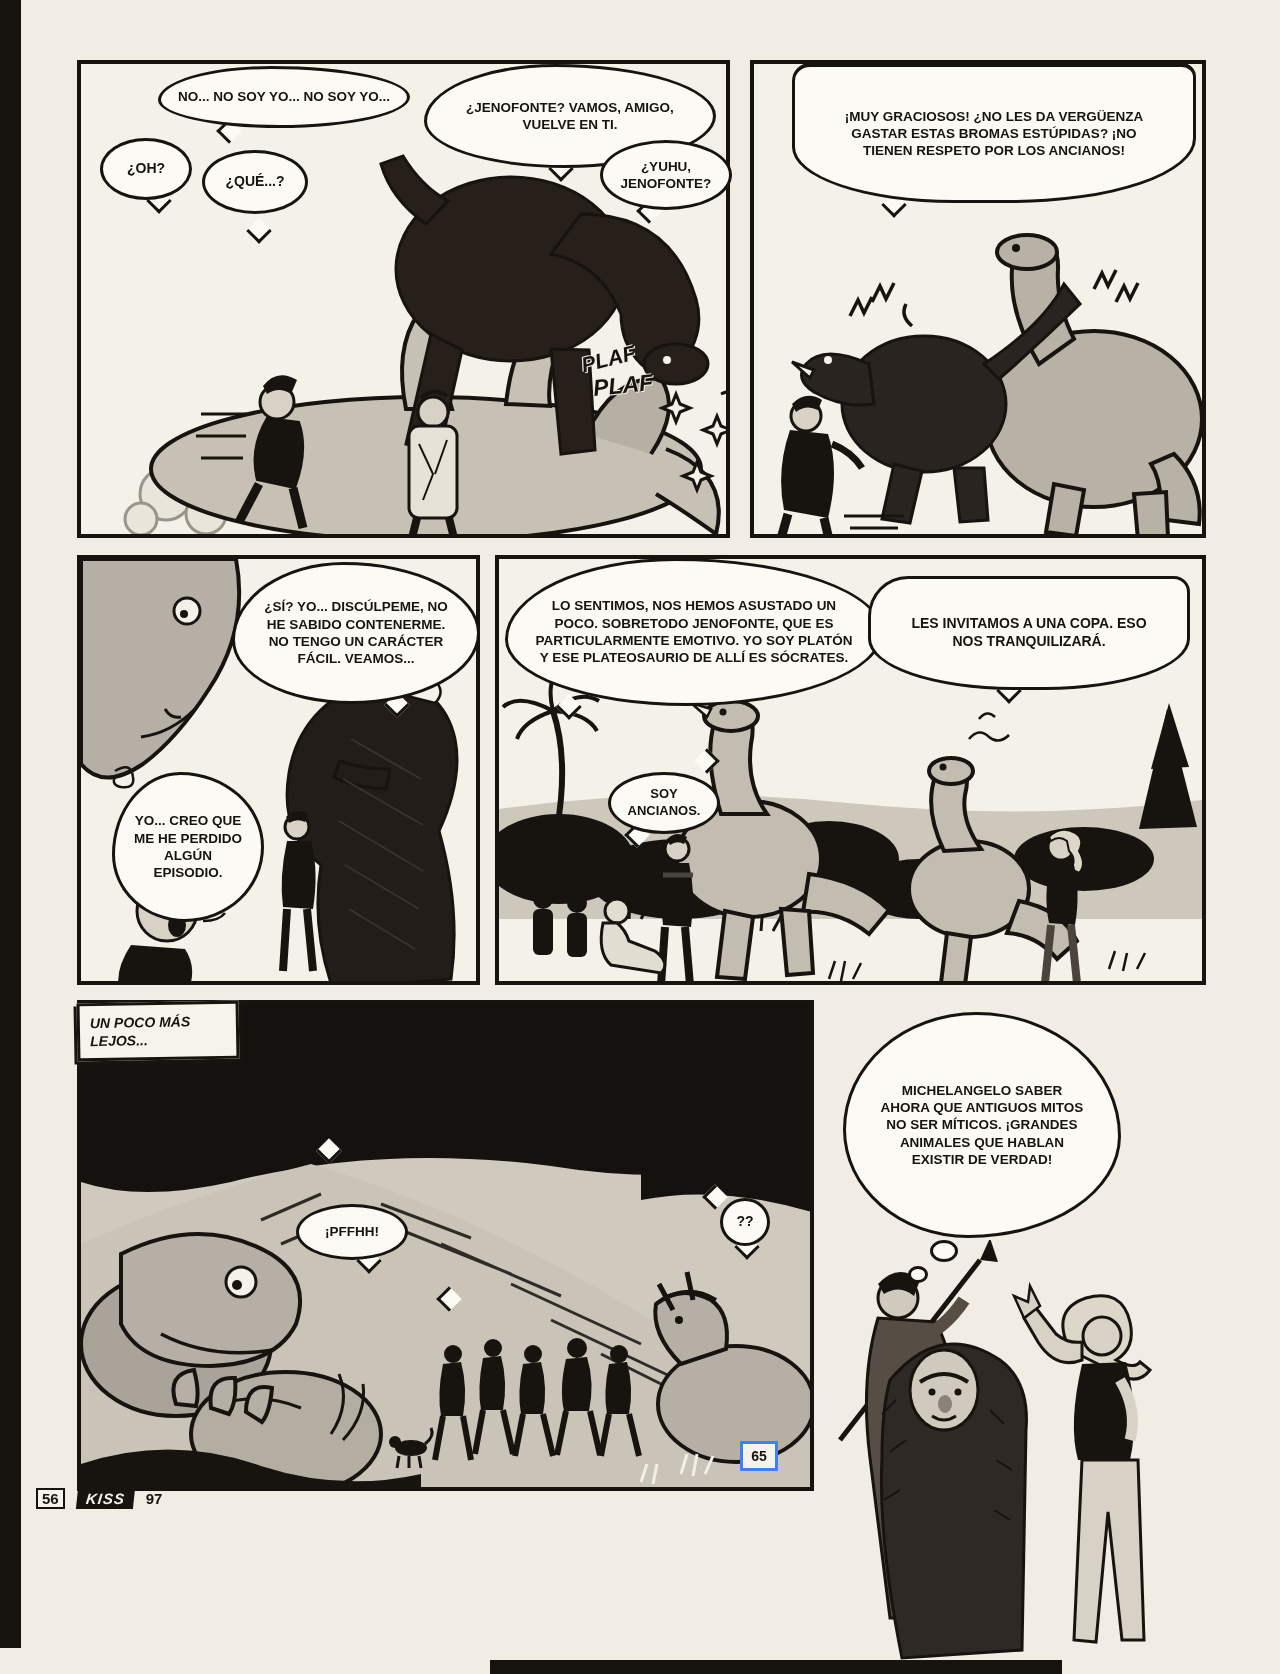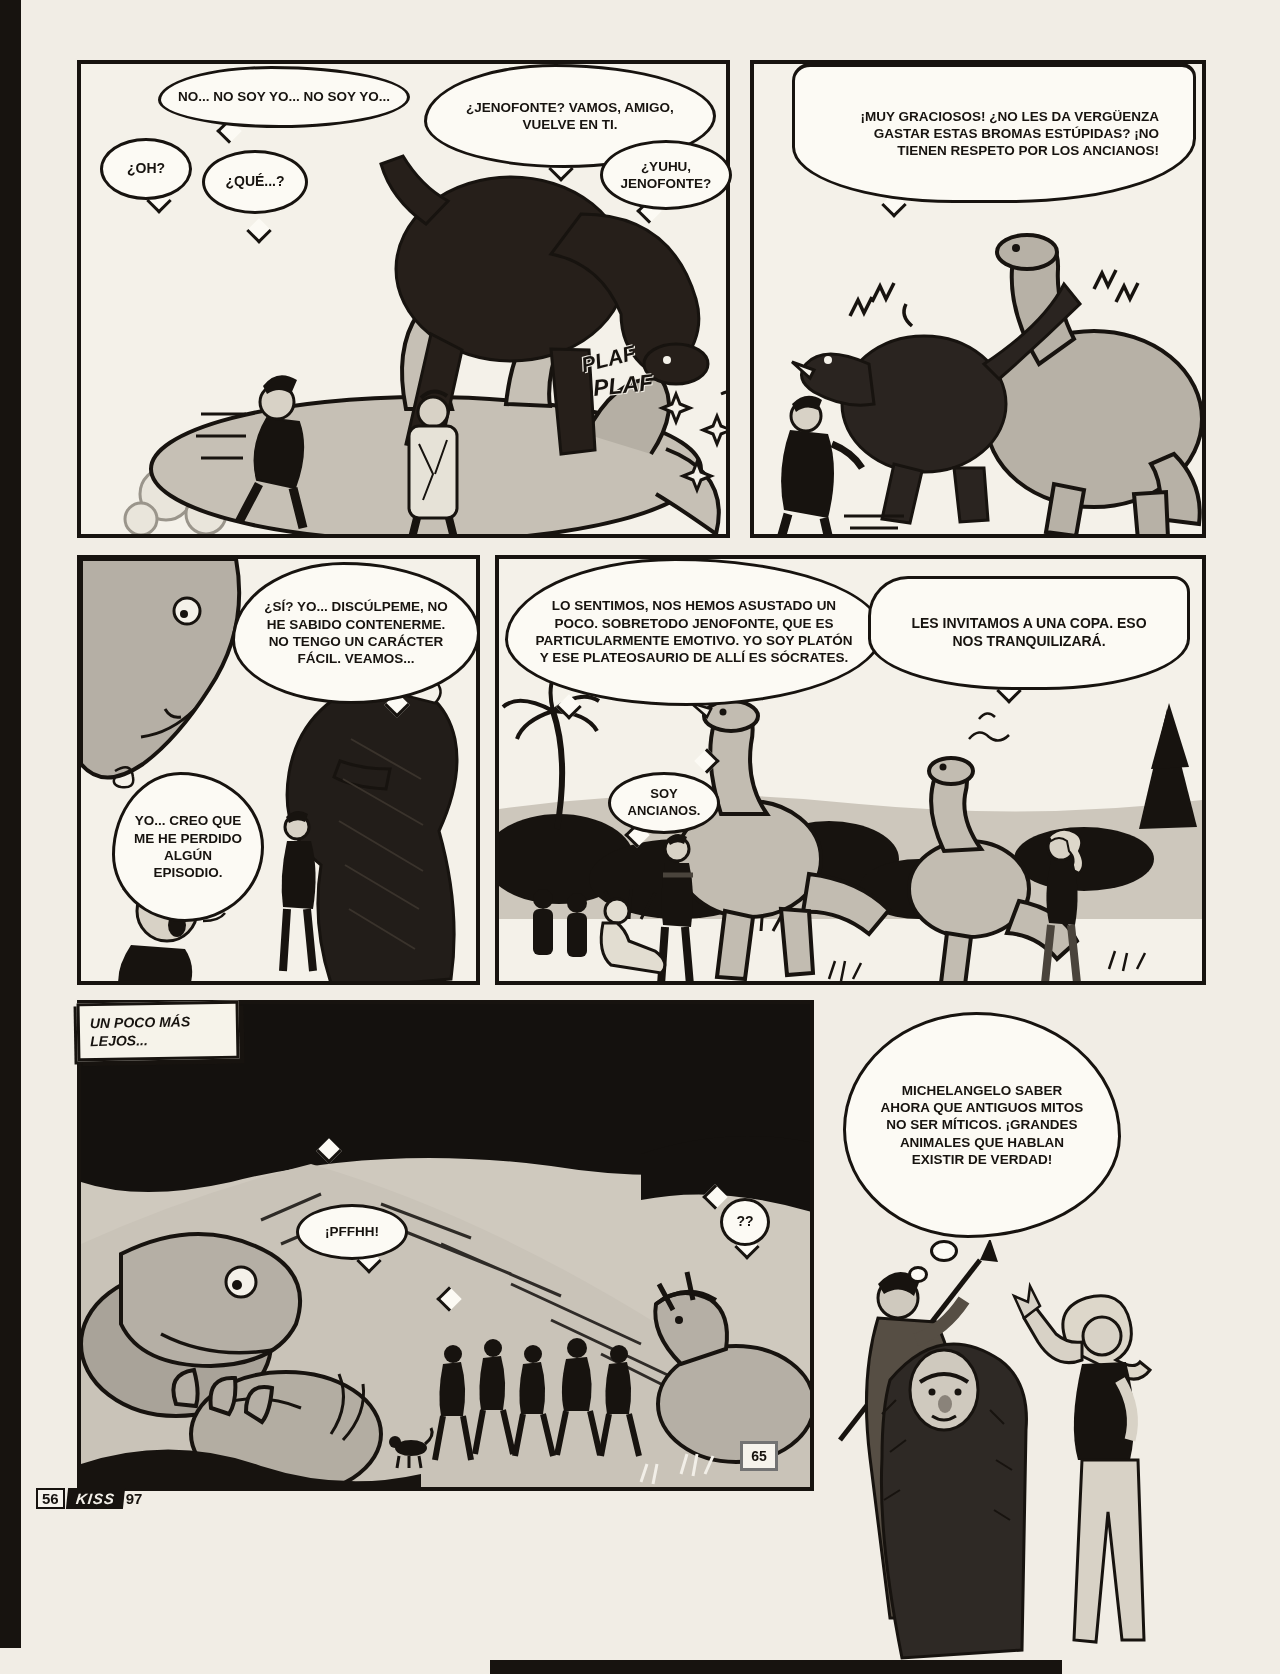--- a/index.html
+++ b/index.html
@@ -13,23 +13,23 @@
   .ellipse{border-radius:50%;}
   .organic{border-radius:45% 55% 52% 48% / 55% 50% 50% 45%;}
   .tail{position:absolute;width:15px;height:15px;background:#fcfaf4;transform:rotate(45deg);z-index:4;}
   .tail.b{border-right:3px solid #17130f;border-bottom:3px solid #17130f;}
   .tail.l{border-left:3px solid #17130f;border-bottom:3px solid #17130f;}
   .tail.r{border-right:3px solid #17130f;border-top:3px solid #17130f;}
   .caption{position:absolute;background:#f6f3ea;border:3px solid #17130f;box-shadow:5px 5px 0 #17130f,-3px 3px 0 #17130f;
            font-weight:bold;font-style:italic;font-size:14px;line-height:1.3;padding:8px 10px;z-index:6;transform:rotate(-1deg);}
   .sfx{position:absolute;font-weight:bold;font-style:italic;color:#17130f;z-index:6;
        text-shadow:1px 1px 0 #f1ede5,-1px -1px 0 #f1ede5;}
-  .pageno{position:absolute;left:740px;top:1441px;width:38px;height:30px;background:#f6f3ec;border:3px solid #737373;
+  .pageno{position:absolute;left:740px;top:1441px;width:38px;height:30px;background:#f6f3ec;border:3px solid #3b82f6;
           box-sizing:border-box;display:flex;align-items:center;justify-content:center;font-weight:bold;font-size:14px;z-index:8;}
-  .footer{position:absolute;left:36px;top:1488px;display:flex;align-items:center;gap:2px;z-index:8;font-size:15px;font-weight:bold;}
+  .footer{position:absolute;left:36px;top:1488px;display:flex;align-items:center;gap:12px;z-index:8;font-size:15px;font-weight:bold;}
   .f-num1{border:2px solid #17130f;padding:0 4px;background:#f6f3ec;}
   .f-logo{background:#17130f;color:#f2efe8;padding:2px 9px;font-style:italic;letter-spacing:1px;transform:skewX(-6deg);}
   .bar-left{position:absolute;left:0;top:0;width:21px;height:1648px;background:#17130f;}
   .bar-bottom{position:absolute;left:490px;top:1660px;width:572px;height:14px;background:#17130f;}
   .margin-art{position:absolute;z-index:2;}
   .trail{position:absolute;background:#fcfaf4;border:3px solid #17130f;border-radius:50%;z-index:5;}
 </style>
 </head>
 <body>
 
@@ -137,21 +137,21 @@
       <g>
         <circle cx="52" cy="352" r="15" fill="#d8d2c6" stroke="#17130f" stroke-width="3"></circle>
         <path d="M38 340 q14 -14 30 -4 l-4 10 q-12 -6 -22 2 z" fill="#17130f"></path>
         <path d="M36 366 q-14 40 -6 80 l44 8 q12 -48 0 -84 z" fill="#17130f"></path>
         <path d="M34 450 l-8 28 M70 454 l6 26" stroke="#17130f" stroke-width="9"></path>
         <path d="M78 380 q20 8 30 24" stroke="#17130f" stroke-width="7" fill="none"></path>
       </g>
       <path d="M90 452 h60 M96 464 h48" stroke="#17130f" stroke-width="3"></path>
     </svg>
   </div>
-  <div class="bubble" style="left:792px;top:63px;width:404px;height:140px;font-size:13.5px;border-radius:18px 14px 46% 40%;border-top-width:4px;padding:8px 34px;text-align:right;">¡MUY GRACIOSOS! ¿NO LES DA VERGÜENZA GASTAR ESTAS BROMAS ESTÚPIDAS? ¡NO TIENEN RESPETO POR LOS ANCIANOS!</div>
+  <div class="bubble" style="left:792px;top:63px;width:404px;height:140px;font-size:13.5px;border-radius:18px 14px 46% 40%;border-top-width:4px;padding:8px 34px;">¡MUY GRACIOSOS! ¿NO LES DA VERGÜENZA GASTAR ESTAS BROMAS ESTÚPIDAS? ¡NO TIENEN RESPETO POR LOS ANCIANOS!</div>
   <span class="tail b" style="left:885px;top:196px;"></span>
 
   <div class="panel" style="left:77px;top:555px;width:403px;height:430px;">
     <svg width="403" height="430" viewBox="0 0 403 430">
 
       <path d="M0 0 L155 0 Q168 70 128 130 Q96 180 62 205 Q22 232 0 205 Z" fill="#b5afa5" stroke="#17130f" stroke-width="4"></path>
       <circle cx="106" cy="52" r="13" fill="#f4f1e9" stroke="#17130f" stroke-width="3"></circle>
       <circle cx="103" cy="55" r="4" fill="#17130f"></circle>
       <path d="M84 150 q6 10 16 8 M60 178 q30 -4 54 -28" stroke="#17130f" stroke-width="3" fill="none"></path>
 

